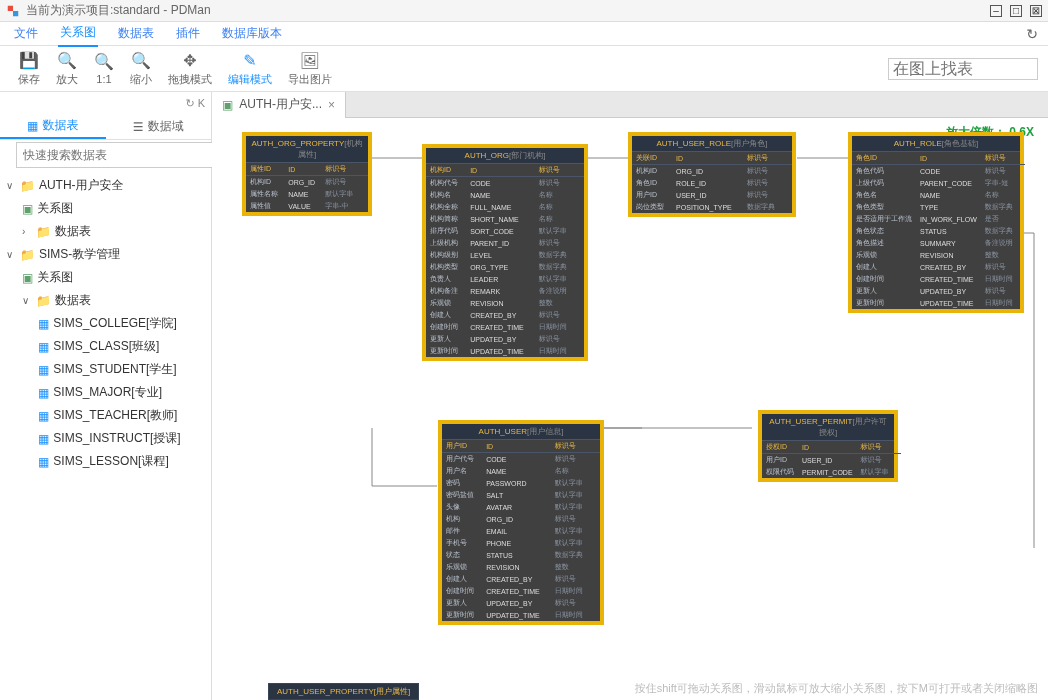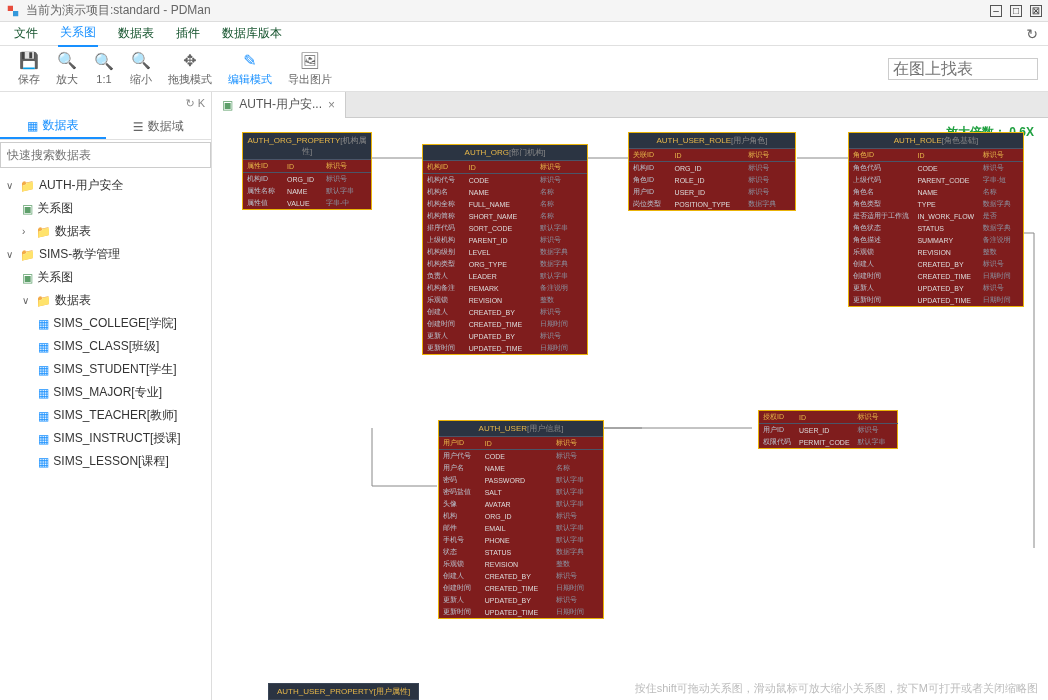--- a/index.html
+++ b/index.html
@@ -3,52 +3,52 @@
 <meta charset="utf-8">
 <style>
 * { margin:0; padding:0; box-sizing:border-box; font-family:"Microsoft YaHei",Arial,sans-serif; }
 body { width:1048px; height:700px; background:#f0f0f0; overflow:hidden; font-size:12px; color:#333; position:relative; }
 .titlebar { height:22px; background:#f5f5f5; display:flex; align-items:center; padding:0 6px; border-bottom:1px solid #ddd;justify-content:flex-end; }
 .titlebar .logo { width:14px; height:14px; margin-right:6px; }
 .titlebar .title { flex:1; color:#666; font-size:12px; }
 .titlebar .winbtns { display:flex; gap:8px; }
 .titlebar .winbtns span { width:12px; height:12px; border:1px solid #555; display:inline-block; cursor:pointer; font-size:10px; line-height:10px; text-align:center; }
 .menubar { height:24px; background:#fff; display:flex; align-items:center; padding:0 12px; gap:18px; border-bottom:1px solid #e0e0e0; position:relative; }
-.menubar .mitem { color:#14532d; cursor:pointer; font-size:12px; padding:4px 2px; }
+.menubar .mitem { color:#3b82f6; cursor:pointer; font-size:12px; padding:4px 2px; }
 .menubar .mitem.active { color:#1890ff; border-bottom:2px solid #1890ff; }
 .menubar .refresh { position:absolute; right:10px; cursor:pointer; color:#666; font-size:14px; }
 .toolbar { height:46px; background:#fff; display:flex; align-items:center; padding:0 10px; border-bottom:1px solid #e0e0e0; }
 .toolbar .tbtn { display:flex; flex-direction:column; align-items:center; gap:2px; padding:2px 8px; cursor:pointer; color:#666; font-size:11px; }
 .toolbar .tbtn.active { color:#1890ff; }
 .toolbar .tbtn .ticon { font-size:16px; }
 .toolbar .search { margin-left:auto; }
 .toolbar .search input { width:150px; height:22px; border:1px solid #ccc; padding:0 4px; font-size:16px; }
 .main { display:flex; height:608px; }
 .sidebar { width:212px; background:#fff; border-right:1px solid #ddd; display:flex; flex-direction:column; }
 .sidebar .sbtop { height:22px; display:flex; justify-content:flex-end; align-items:center; padding:0 6px; gap:6px; color:#888; font-size:11px; }
 .sidebar .sbtabs { height:26px; display:flex; border-bottom:1px solid #e0e0e0; }
 .sidebar .sbtab { flex:1; display:flex; align-items:center; justify-content:center; gap:4px; cursor:pointer; font-size:12px; color:#666; }
 .sidebar .sbtab.active { color:#1890ff; border-bottom:2px solid #1890ff; }
-.sidebar .sbsearch input { width:100%; height:26px; border:1px solid #ccc; padding:0 6px; font-size:12px; margin:2px 0; }
+.sidebar .sbsearch input { width:100%; height:26px; border:1px solid #ccc; padding:0 6px; font-size:12px; margin:2px 16px; }
 .tree { flex:1; overflow:auto; padding:4px 0; }
 .tree .node { padding:3px 6px; display:flex; align-items:center; gap:4px; cursor:pointer; font-size:12px; }
 .tree .caret { width:10px; color:#666; font-size:10px; }
 .tree .ficon { color:#d9a441; }
 .tree .ticon2 { color:#5fa06b; }
 .tree .bicon { color:#1890ff; }
 .tree .ind1 { padding-left:22px; }
 .tree .ind2 { padding-left:38px; }
 .canvas-wrap { flex:1; background:#fff; position:relative; overflow:hidden; }
 .canvas-tab { height:26px; background:#e8e8e8; display:flex; align-items:center; border-bottom:1px solid #ccc; }
 .canvas-tab .ctab { background:#fff; height:26px; display:flex; align-items:center; gap:6px; padding:0 10px; border-right:1px solid #ccc; font-size:12px; color:#555; }
 .canvas-tab .ctab .x { color:#888; cursor:pointer; }
 .canvas { position:absolute; top:26px; left:0; right:0; bottom:0; background:#fff; overflow:hidden; }
 .canvas::before { content:""; position:absolute; inset:0; background-image:radial-gradient(#ccc 0.5px, transparent 0.5px); background-size:12px 12px; opacity:0.4; }
 .zoom { position:absolute; top:6px; right:14px; color:#1fa040; font-weight:bold; font-size:12px; }
-.entity { position:absolute; background:#7f1d1d; border:1px solid #eab308; font-size:8px; color:#b8c0cc; }
+.entity { position:absolute; background:#404040; border:4px solid #eab308; font-size:8px; color:#b8c0cc; }
 .entity .ehead { background:#2b3442; color:#e8b84a; text-align:center; padding:2px 4px; font-size:8px; border-bottom:1px solid #4a5568; }
 .entity .ehead .suffix { color:#888; }
 .entity table { width:100%; border-collapse:collapse; }
 .entity td { padding:1px 4px; font-size:7px; white-space:nowrap; text-align:left; }
 .entity tr.headrow td { color:#e8b84a; border-bottom:1px solid #4a5568; }
 .entity td.c1 { color:#b8c0cc; }
 .entity td.c2 { color:#ddd; }
 .entity td.c3 { color:#8a94a3; }
 .entity td.pk { color:#e8b84a; }
 svg.lines { position:absolute; top:0; left:0; width:100%; height:100%; pointer-events:none; }
@@ -563,20 +563,21 @@
                 <td class="c1">更新时间</td>
                 <td class="c2">UPDATED_TIME</td>
                 <td class="c3">日期时间</td>
                 <td class="c4"></td>
               </tr>
             </tbody>
           </table>
       </div>
 
       <div class="entity" style="left:546px; top:292px; width:140px">
+        <div class="ehead"><span>AUTH_USER_PERMIT</span><span class="suffix">[用户许可授权]</span></div>
         <table>
             <tbody>
               <tr class="headrow">
                 <td class="pk">授权ID</td>
                 <td class="pk">ID</td>
                 <td class="pk">标识号</td>
                 <td class="pk"><pk></pk></td>
               </tr>
               <tr>
                 <td class="c1">用户ID</td>

